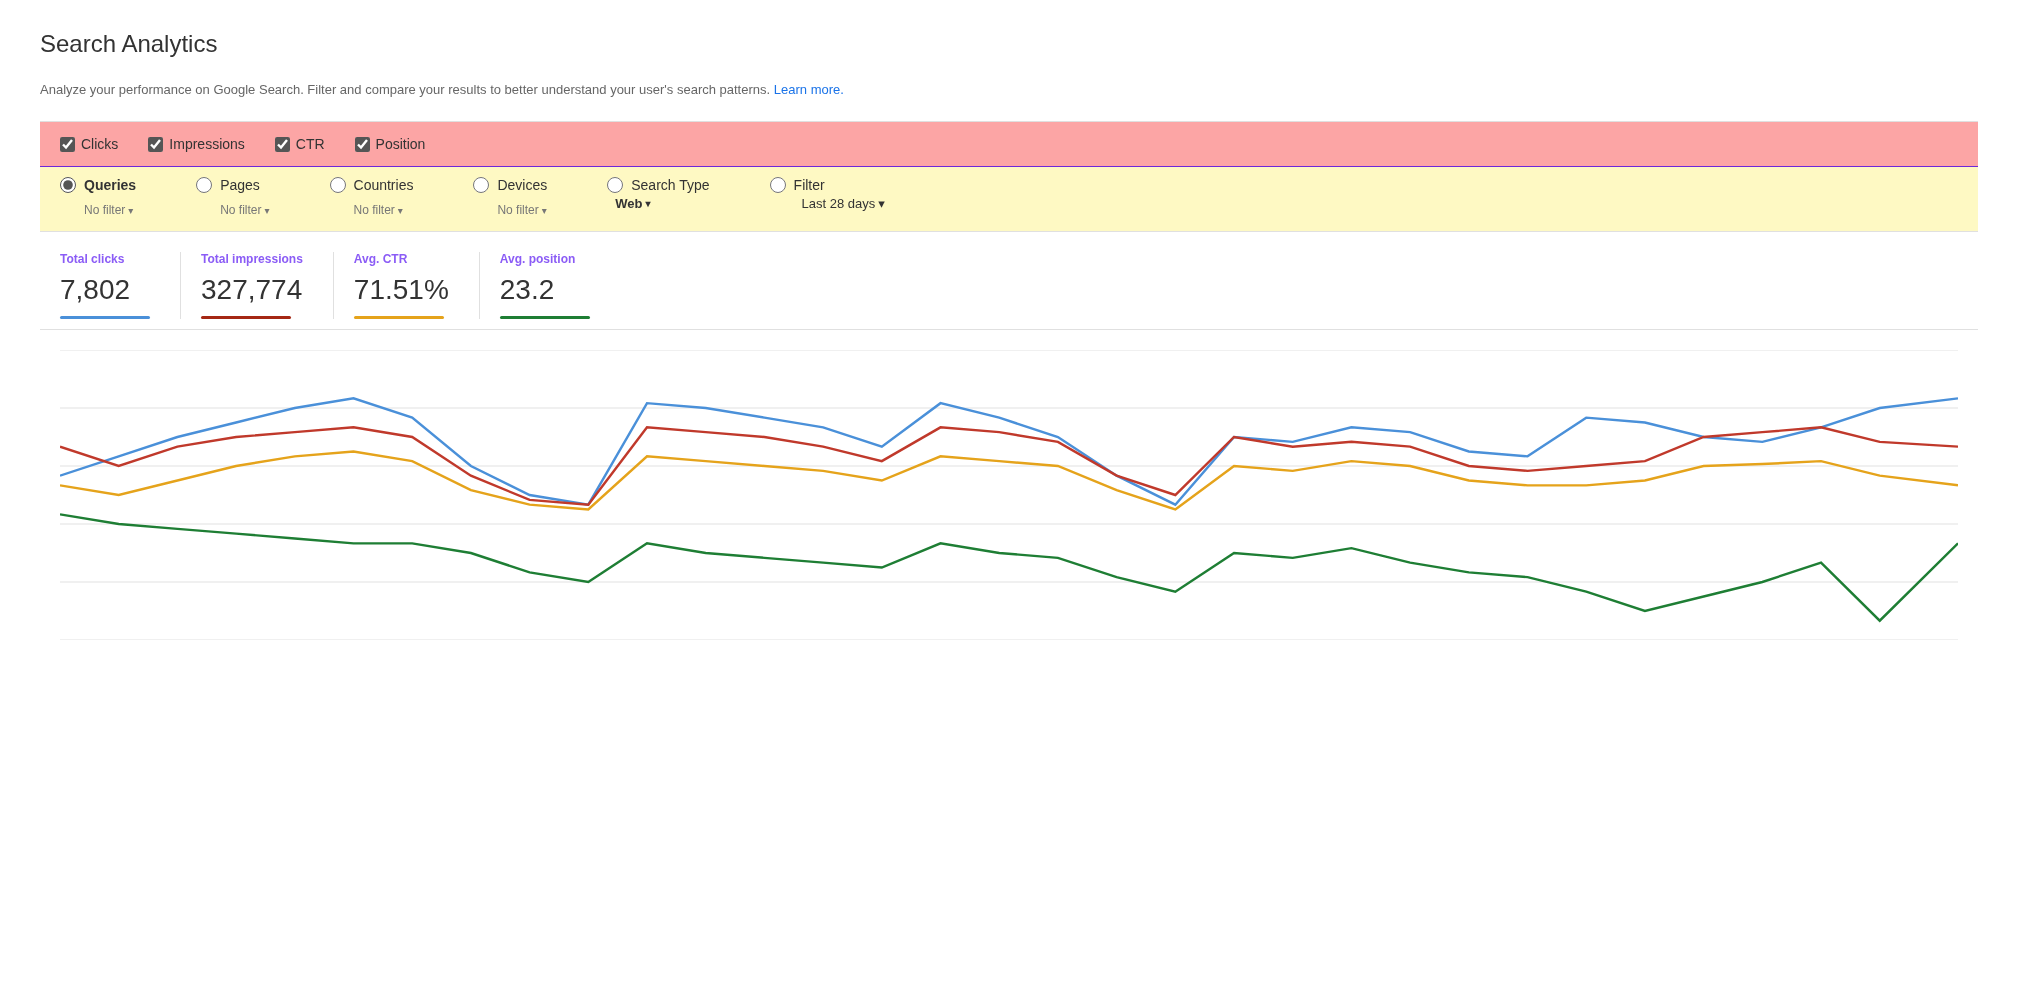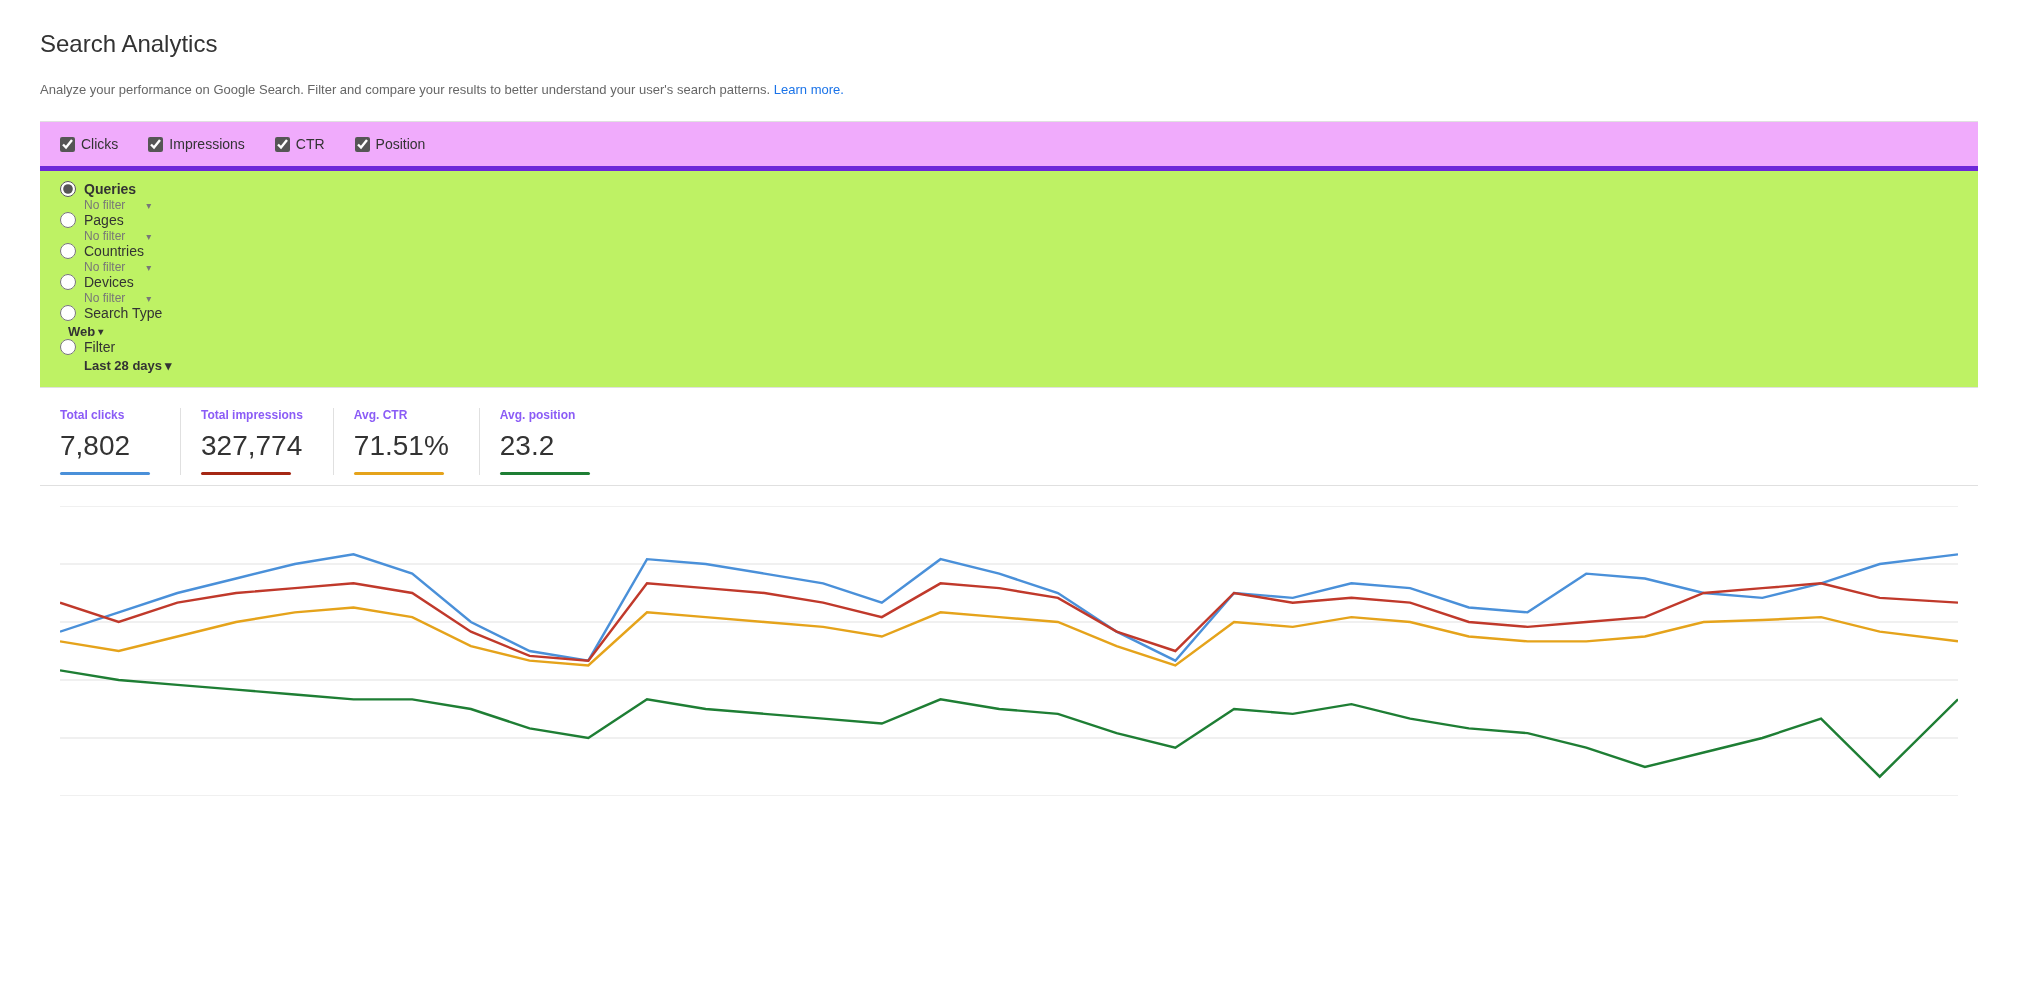--- a/index.html
+++ b/index.html
@@ -19,23 +19,23 @@
     .subtitle {
       font-size: 13px;
       color: #666;
       margin-bottom: 24px;
     }
     .subtitle a {
       color: #1a73e8;
       text-decoration: none;
     }
     .filter-bar {
-      background: #f0abfc;
+      background: #fca5a5;
       border-top: 1px solid #e0e0e0;
-      border-bottom: 5px solid #6d28d9;
+      border-bottom: 1px solid #6d28d9;
       padding: 14px 20px;
       display: flex;
       align-items: center;
       gap: 30px;
       margin-bottom: 0;
     }
     .checkbox-item {
       display: flex;
       align-items: center;
       gap: 6px;
@@ -44,27 +44,26 @@
     .checkbox-item input[type="checkbox"] {
       width: 15px;
       height: 15px;
       accent-color: #555;
     }
     .checkbox-label {
       font-size: 14px;
       color: #333;
     }
     .dimension-bar {
-      background: #bef264;
+      background: #fef9c3;
       border-bottom: 1px solid #e0e0e0;
       padding: 10px 20px 14px 20px;
       display: flex;
       align-items: flex-start;
       gap: 0;
-      flex-direction: column;
     }
     .dimension-item {
       display: flex;
       flex-direction: column;
       align-items: flex-start;
       margin-right: 60px;
       cursor: pointer;
     }
     .dimension-radio-row {
       display: flex;
@@ -79,25 +78,25 @@
     .dimension-label {
       font-size: 14px;
       color: #333;
     }
     .dimension-label.bold {
       font-weight: 700;
     }
     .dimension-filter {
       font-size: 12px;
       color: #777;
-      margin-top: 1px;
+      margin-top: 10px;
       margin-left: 24px;
       display: flex;
       align-items: center;
-      gap: 21px;
+      gap: 3px;
       cursor: pointer;
     }
     .dimension-filter .arrow {
       font-size: 10px;
       color: #777;
     }
     .search-type-value {
       font-size: 13px;
       font-weight: 700;
       color: #333;
@@ -106,24 +105,24 @@
       display: flex;
       align-items: center;
       gap: 3px;
       cursor: pointer;
     }
     .search-type-value .arrow {
       font-size: 10px;
     }
     .dates-value {
       font-size: 13px;
-      font-weight: 700;
+      font-weight: 400;
       color: #333;
       margin-top: 3px;
-      margin-left: 24px;
+      margin-left: 32px;
       display: flex;
       align-items: center;
       gap: 3px;
       cursor: pointer;
     }
     .stats-row {
       display: flex;
       align-items: flex-start;
       padding: 20px 20px 10px 20px;
       border-bottom: 1px solid #e0e0e0;

